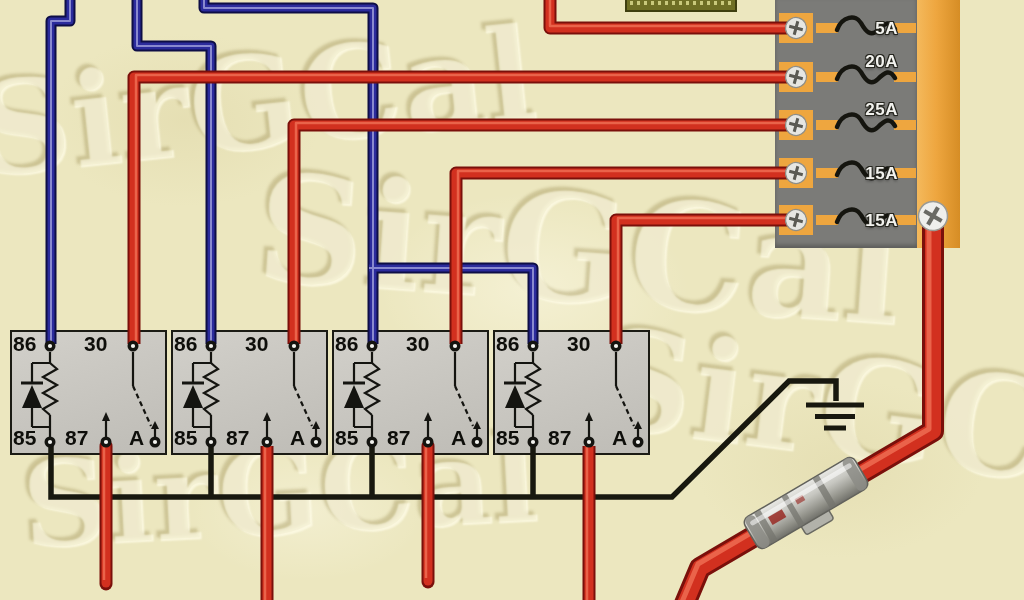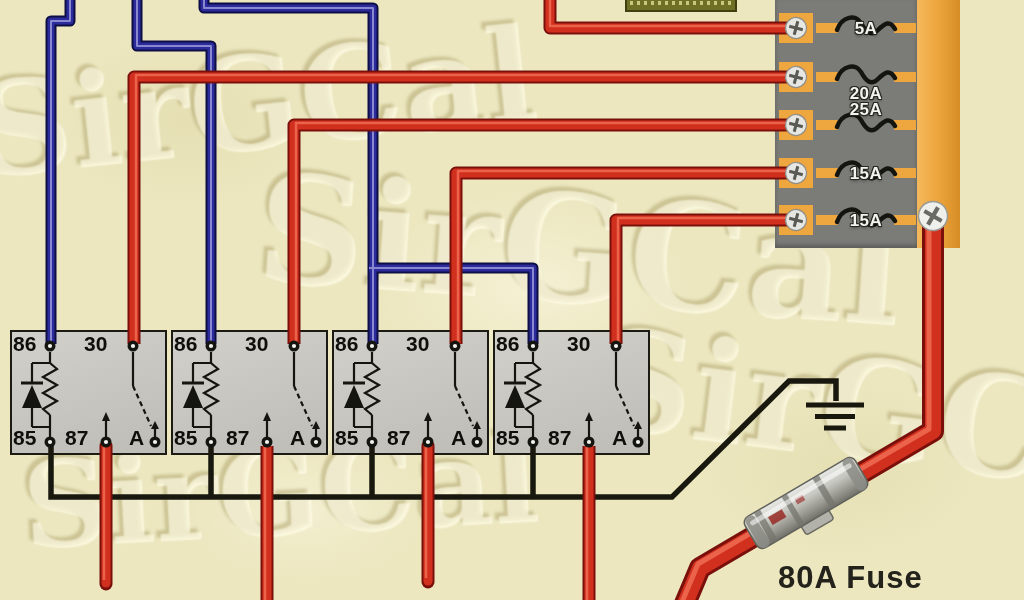--- a/index.html
+++ b/index.html
@@ -24,21 +24,21 @@
     border:2px solid #1b1b14;z-index:2;
   }
   .relay-label{position:absolute;font:bold 21px "Liberation Sans",sans-serif;color:#0e0e0a;z-index:4;text-align:right;}
   #fusebox-body{position:absolute;left:775px;top:0;width:142px;height:248px;background:#7b7b78;z-index:2;
     box-shadow:inset 0 -3px 4px rgba(0,0,0,.25);}
   #fusebox-strip{position:absolute;left:917px;top:0;width:43px;height:248px;z-index:2;
     background:linear-gradient(90deg,#f4b95c,#eea63f 45%,#d68d25);}
   .fuse-tab{position:absolute;left:779px;width:34px;height:30px;background:#eea63f;z-index:2;}
   .fuse-stub{position:absolute;width:22px;height:10px;background:#eea63f;z-index:2;}
   .fuse-label{
-    position:absolute;left:834px;width:64px;text-align:center;z-index:4;
+    position:absolute;left:834px;width:64px;text-align:right;z-index:4;
     font:bold 17px "Liberation Sans",sans-serif;color:#f2f2ee;letter-spacing:.5px;
     text-shadow:-1px -1px 0 #26261f,1px -1px 0 #26261f,-1px 1px 0 #26261f,1px 1px 0 #26261f,0 2px 3px rgba(0,0,0,.45);
   }
   #connector-strip{
     position:absolute;left:625px;top:0;width:112px;height:12px;box-sizing:border-box;z-index:2;
     background:#6f6f25;border:2px solid #3f3f10;border-top:none;
   }
   #connector-strip .pins{position:absolute;left:3px;right:3px;top:1px;height:4px;
     background:repeating-linear-gradient(90deg,#c9c97c 0 3px,#6f6f25 3px 7px);}
   #main-fuse-label{position:absolute;left:778px;top:560px;z-index:4;
@@ -336,20 +336,19 @@
   <span class="relay-label" style="left:387px;top:426px">87</span>
   <span class="relay-label" style="left:451px;top:426px">A</span>
 
   <span class="relay-label" style="left:496px;top:332px">86</span>
   <span class="relay-label" style="left:567px;top:332px">30</span>
   <span class="relay-label" style="left:496px;top:426px">85</span>
   <span class="relay-label" style="left:548px;top:426px">87</span>
   <span class="relay-label" style="left:612px;top:426px">A</span>
 
   <span class="fuse-label" style="top:19px">5A</span>
-  <span class="fuse-label" style="top:84px">20A</span>
+  <span class="fuse-label" style="top:52px">20A</span>
   <span class="fuse-label" style="top:100px">25A</span>
   <span class="fuse-label" style="top:164px">15A</span>
   <span class="fuse-label" style="top:211px">15A</span>
 
-  <span id="main-fuse-label">80A Fuse</span>
 
 </div>
 
 </body></html>

